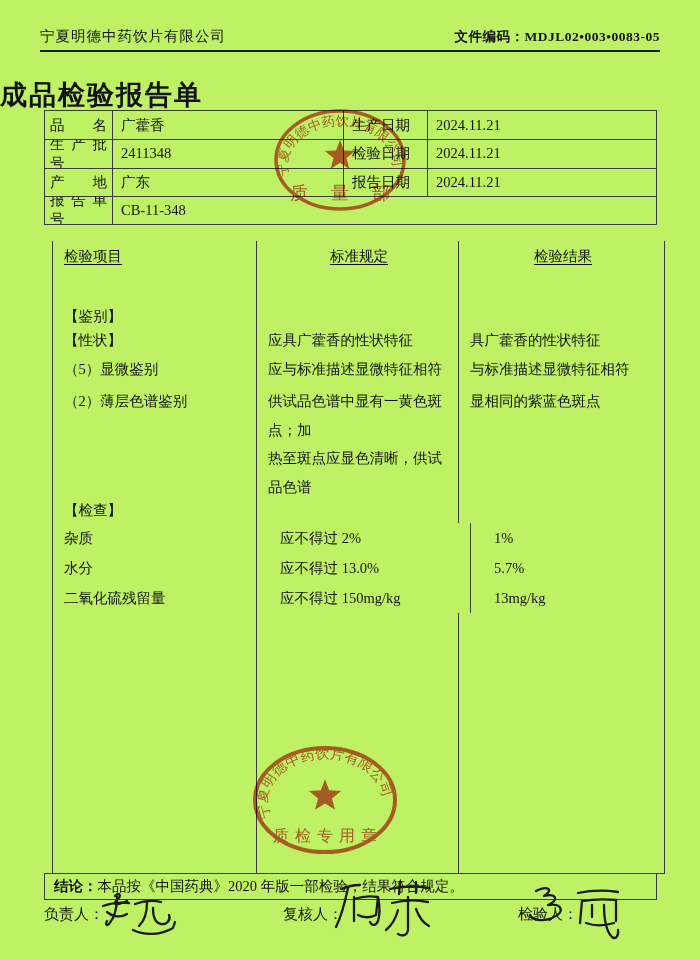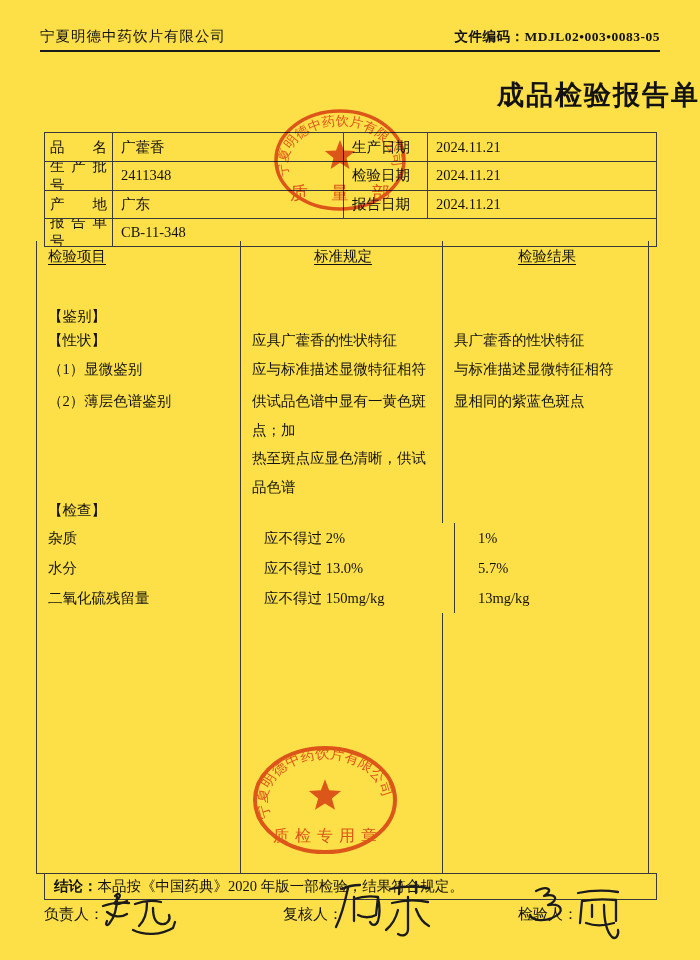--- a/index.html
+++ b/index.html
@@ -1,56 +1,56 @@
 <!DOCTYPE html>
 <html><head>
 <meta charset="utf-8">
 <style>
   html,body { margin:0; padding:0; background:#ffffff; }
   .page {
-    position:relative; width:700px; height:960px; background:#fde047;
+    position:relative; width:700px; height:960px; background:#bef264;
     font-family:"Liberation Serif","DejaVu Serif",serif; color:#121212; overflow:hidden;
   }
 
   
   .doc-header {
     position:absolute; left:40px; top:27px; width:620px;
     display:flex; justify-content:space-between; align-items:flex-end;
     border-bottom:2px solid #1a1a1a; padding-bottom:4px; box-sizing:border-box;
   }
   .company { font-size:14.5px; letter-spacing:1px; }
   .doccode { font-size:13.5px; font-weight:bold; letter-spacing:0.5px; }
 
   
   .title {
     position:absolute; top:77px; left:0; width:100%;
-    text-align:right; font-size:27px; font-weight:bold; letter-spacing:2px;
+    text-align:left; font-size:27px; font-weight:bold; letter-spacing:2px;
   }
 
   
   .info-table {
-    position:absolute; left:44px; top:132px; width:613px; height:115px;
+    position:absolute; left:44px; top:110px; width:613px; height:115px;
     border:1px solid #3a3a3a; box-sizing:border-box;
     display:grid; grid-template-columns:67px 231px 84px 1fr;
     grid-template-rows:repeat(4,1fr); font-size:14.5px;
   }
   .cell {
     border-left:1px solid #3a3a3a; border-top:1px solid #3a3a3a;
     display:flex; align-items:center; padding:0 8px; box-sizing:border-box; overflow:hidden;
   }
   .cell.cfirst { border-left:none; }
   .cell.rfirst { border-top:none; }
   .cell.lab { padding:0 5px; }
   .cell.lab .just { width:100%; text-align:justify; text-align-last:justify; }
   .cell.val { }
   .cell.span3 { grid-column:2 / 5; }
 
   
   .main-table {
-    position:absolute; left:36px; top:241px; width:613px; height:633px;
+    position:absolute; left:52px; top:241px; width:613px; height:633px;
     border:1px solid #3a3a3a; border-top:none; box-sizing:border-box;
     display:flex; flex-direction:column; font-size:14.5px;
   }
   .mrow { display:grid; grid-template-columns:204px 202px 1fr; flex:0 0 auto; }
   .mrow > div { padding:0 8px 0 11px; box-sizing:border-box; overflow:hidden; }
   .mrow > .mc1, .mrow > .mc2 { border-right:1px solid #3a3a3a; }
   .r-head   { height:30px; }
   .r-head > div { padding-top:6px; }
   .r-head .ctr { text-align:center; }
   .uline { text-decoration:underline; text-underline-offset:3px; }
@@ -148,21 +148,21 @@
       <div></div>
     </div>
 
     <div class="mrow r-xz">
       <div class="mc1">【性状】</div>
       <div class="mc2">应具广藿香的性状特征</div>
       <div>具广藿香的性状特征</div>
     </div>
 
     <div class="mrow r-xw">
-      <div class="mc1">（1）显微鉴别</div>
+      <div class="mc1">（5）显微鉴别</div>
       <div class="mc2">应与标准描述显微特征相符</div>
       <div>与标准描述显微特征相符</div>
     </div>
 
     <div class="mrow r-tlc">
       <div class="mc1">（2）薄层色谱鉴别</div>
       <div class="mc2 pre">供试品色谱中显有一黄色斑点；加
 热至斑点应显色清晰，供试品色谱
 中，在与对照品色谱相应的位置上，
 应显相同的紫蓝色斑点</div>

